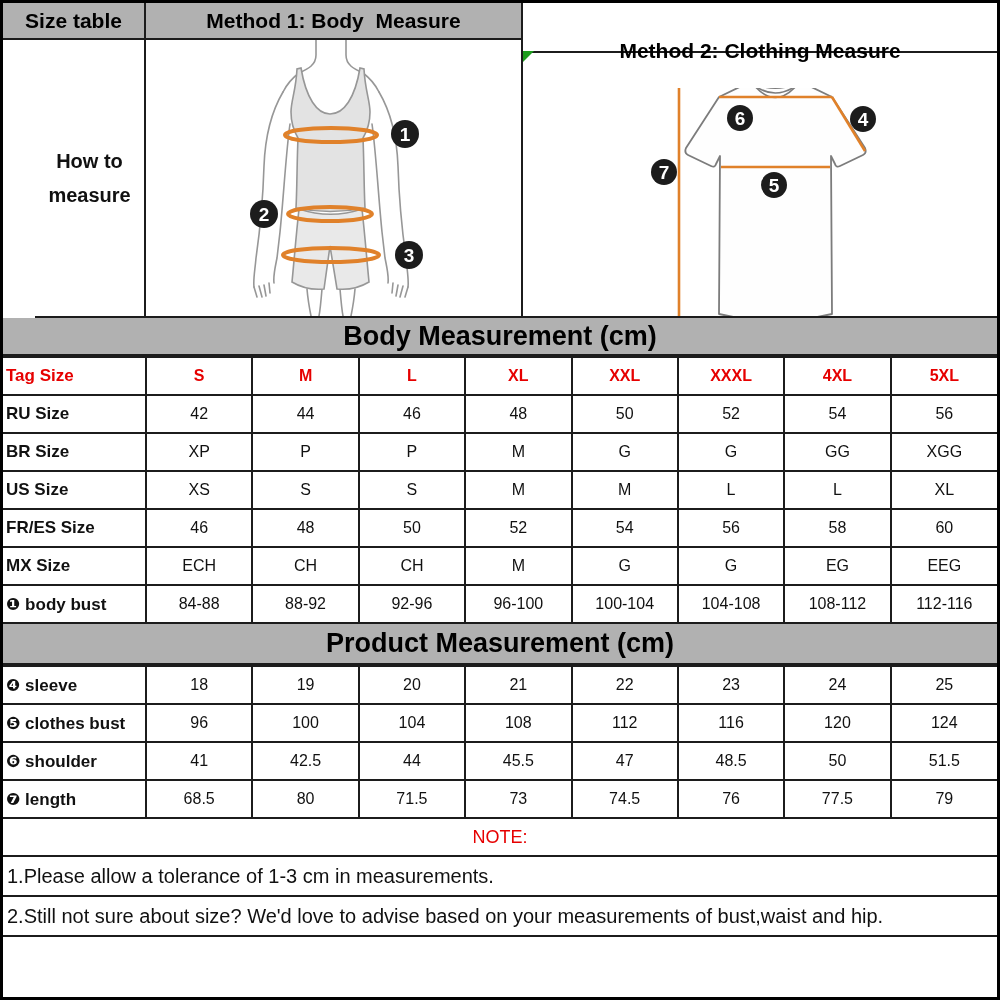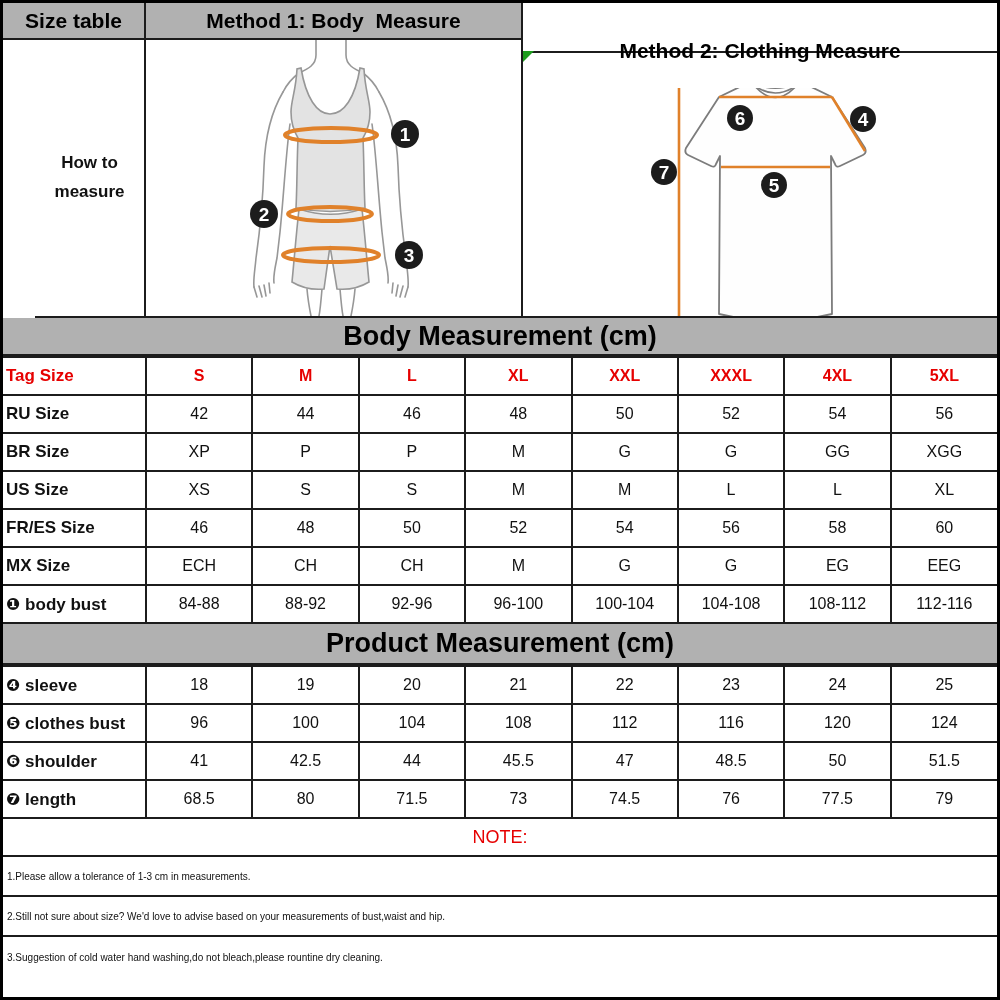--- a/index.html
+++ b/index.html
@@ -31,21 +31,21 @@
   }
   .hdr .pre { white-space:pre; }
   .green-corner {
     position:absolute; left:0; top:0;
     width:0; height:0;
     border-top:11px solid #1e9c1e;
     border-right:11px solid transparent;
   }
   .howto {
     display:flex; align-items:center; justify-content:center;
-    text-align:center; font-weight:700; font-size:17px;
+    text-align:center; font-weight:700; font-size:20px;
     line-height:1.7; padding:0 24px; background:#fff;margin-left:32px;
   }
   .fig { display:flex; align-items:center; justify-content:center; overflow:hidden; background:#fff; }
 
   
   .band {
     background:#b1b1b1;
     border-bottom:2px solid #1c1c1c;
     display:flex; align-items:center; justify-content:center;
     font-weight:700; font-size:27px; color:#000000;
@@ -71,21 +71,21 @@
 
   
   .note-title {
     height:38px; border-bottom:2px solid #1c1c1c;
     display:flex; align-items:center; justify-content:center;
     color:#e60000; font-size:18px;
   }
   .note {
     height:40px; border-bottom:2px solid #1c1c1c;
     display:flex; align-items:center;
-    font-size:10px; padding-left:4px; background:#fff;
+    font-size:20px; padding-left:4px; background:#fff;
   }
   .note.last { border-bottom:none; }
 
   svg text.badge-num {
     fill:#fff; font-weight:700; font-size:19px;
     font-family:"Liberation Sans",sans-serif;
   }
   svg text.brand {
     fill:#111; font-weight:700; font-size:11px; letter-spacing:1px;
     font-family:"DejaVu Sans Mono",monospace;
@@ -323,15 +323,14 @@
           <td class="val">76</td>
           <td class="val">77.5</td>
           <td class="val">79</td>
         </tr>
       </tbody>
   </table>
 
   <div class="note-title">NOTE:</div>
   <div class="note">1.Please allow a tolerance of 1-3 cm in measurements.</div>
   <div class="note">2.Still not sure about size? We'd love to advise based on your measurements of bust,waist and hip.</div>
-  <div class="note last">3.Suggestion of cold water hand washing,do not bleach,please rountine dry cleaning.</div>
 
 </div>
 
 </body></html>

